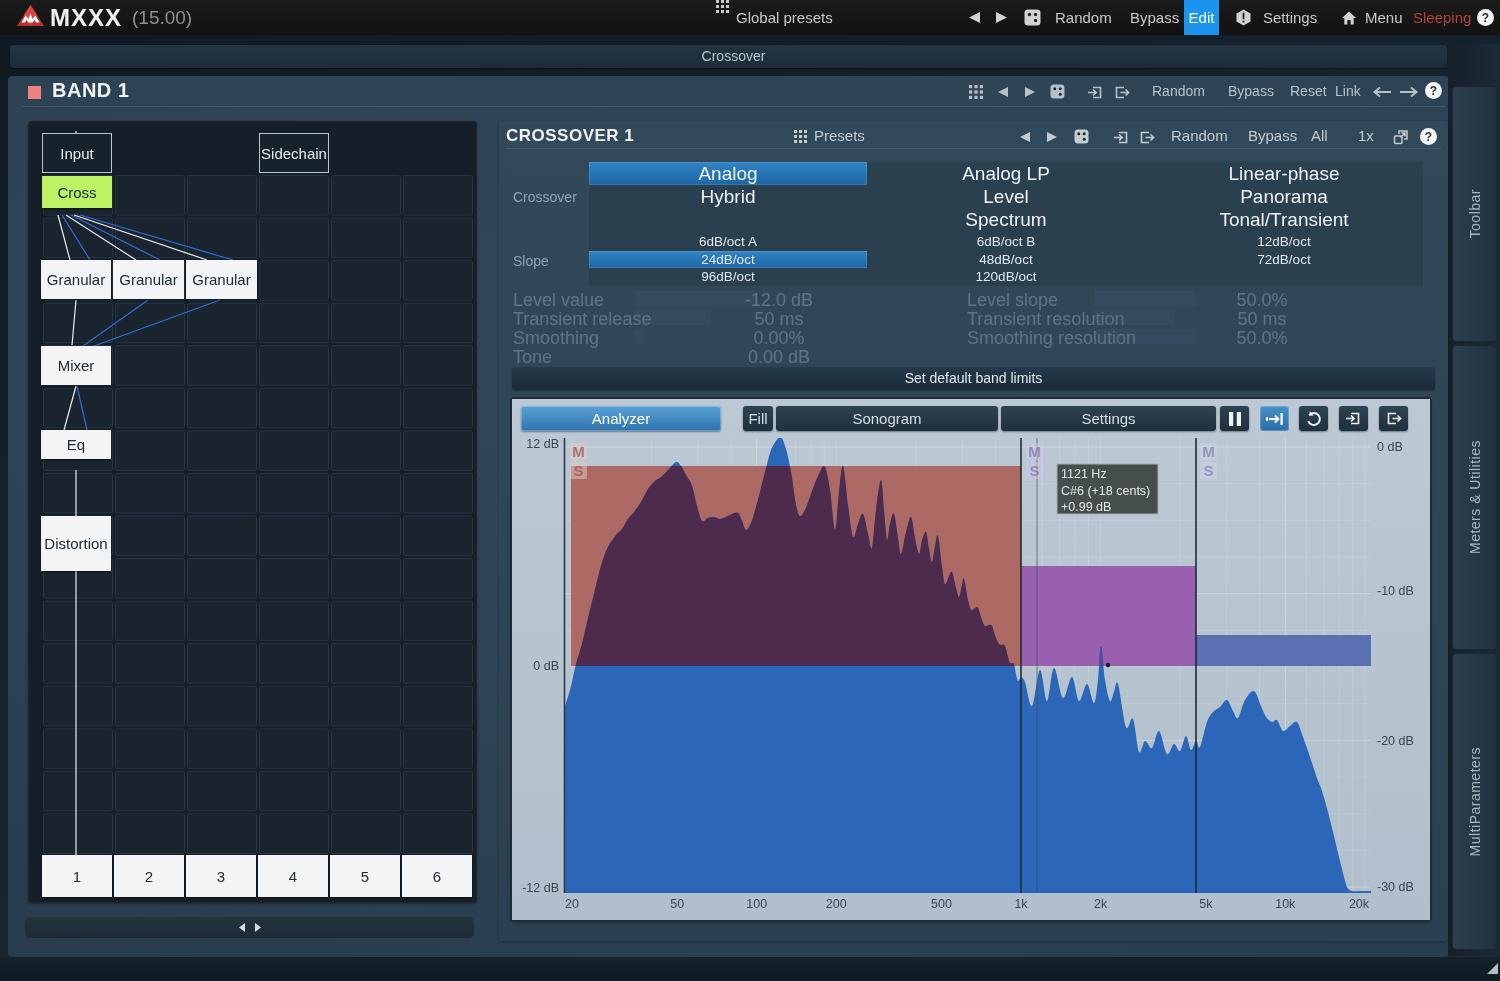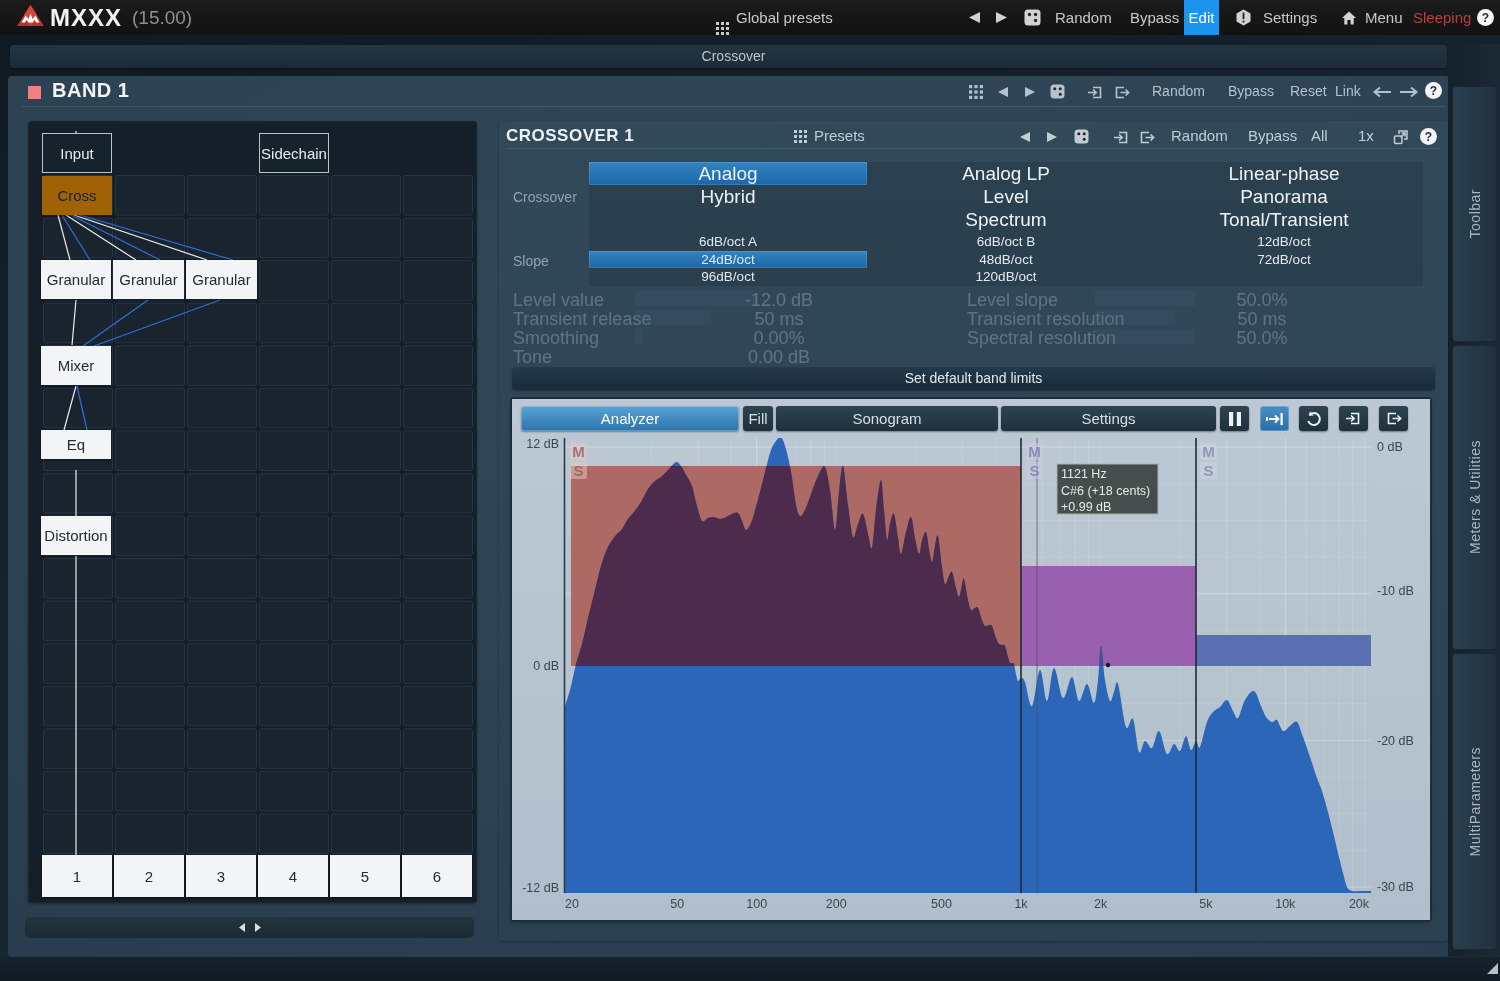--- a/index.html
+++ b/index.html
@@ -28,21 +28,21 @@
 .setbtn{position:absolute;left:13px;top:245px;width:923px;height:24px;background:linear-gradient(#253a4b,#1a2b3a);border-radius:3px;box-shadow:inset 0 1px 0 rgba(255,255,255,.07),0 1px 2px rgba(0,0,0,.3);color:#e2e9ed;font-size:14px;text-align:center;line-height:24px}
 .dim{position:absolute;left:0;top:169px;width:949px;height:76px;opacity:.28;font-size:18px;color:#d6e6f0}
 .dim .lb{position:absolute;white-space:nowrap}
 .dim .vl{position:absolute;width:90px;text-align:center;white-space:nowrap}
 .dim .tr{position:absolute;height:15px;background:rgba(125,175,210,.20)}
 .anpanel{left:512px;top:399px;width:918px;height:521px;border-radius:2px;box-shadow:0 0 0 2px #1d2c38,0 2px 4px rgba(0,0,0,.35)}
 .tab{position:absolute;top:7px;height:25px;background:linear-gradient(#2e4250,#1f303d);border-radius:3px;color:#d7dfe4;font-size:15px;text-align:center;line-height:25px;box-shadow:0 1px 2px rgba(0,0,0,.4)}
 .tabsel{background:linear-gradient(#5ba3d6,#2d73ad);color:#fff;box-shadow:inset 0 0 0 1px rgba(255,255,255,.25),0 1px 2px rgba(0,0,0,.4)}
 .ibtn{position:absolute;top:7px;width:29px;height:25px;background:linear-gradient(#2e4250,#1f303d);border-radius:3px;display:flex;align-items:center;justify-content:center;box-shadow:0 1px 2px rgba(0,0,0,.4)}
 .ibtnsel{background:linear-gradient(#4690c4,#2b6ea8);box-shadow:inset 0 0 0 1px rgba(255,255,255,.22)}
-.hflex{display:flex;align-items:flex-end}
+.hflex{display:flex;align-items:flex-start}
 svg{display:block}
 </style></head><body>
 <div class="ab topbar">
     <div class="it" style="left:17px;top:5px;height:26px">
       <svg width="27" height="21" viewBox="0 0 27 21" style="">
         <path d="M13.5 0 L27 21 H0 Z" fill="#b8332e"></path>
         <path d="M13.5 0 L20 10 L13.5 21 L7 10 Z" fill="#d8453f"></path>
         <path d="M4.5 17.5 L8.5 10.5 L11.5 14 L13.5 8.5 L15.5 14 L18.5 10.5 L22.5 17.5 L19 17.5 L17.5 14.8 L15.8 17.5 L11.2 17.5 L9.5 14.8 L8 17.5 Z" fill="#fff"></path>
       </svg>
     </div>
@@ -296,27 +296,27 @@
     <line x1="76" y1="300" x2="72" y2="345" stroke="#e9eef2" stroke-width="1.2"></line>
     <line x1="148" y1="300" x2="83" y2="346" stroke="#2f6fd8" stroke-width="1.2"></line>
     <line x1="220" y1="300" x2="94" y2="346" stroke="#2f6fd8" stroke-width="1.2"></line>
     <line x1="76" y1="386" x2="64" y2="430" stroke="#e9eef2" stroke-width="1.2"></line>
     <line x1="77" y1="386" x2="87" y2="430" stroke="#2f6fd8" stroke-width="1.2"></line>
     <line x1="76" y1="470" x2="76" y2="516" stroke="#e9eef2" stroke-width="1.2"></line>
     <line x1="76" y1="556" x2="76" y2="855" stroke="#e9eef2" stroke-width="1.2"></line>
   </svg>
 <div class="onode" style="left:42px;top:133px;width:70px;height:40px">Input</div>
 <div class="onode" style="left:259px;top:133px;width:70px;height:40px">Sidechain</div>
-<div class="node" style="left:42px;top:176px;width:70px;height:39px;background:#a16207;color:#10263d">Cross</div>
+<div class="node" style="left:42px;top:176px;width:70px;height:32px;background:#bef264;color:#10263d">Cross</div>
 <div class="node" style="left:41px;top:260px;width:70px;height:39px">Granular</div>
 <div class="node" style="left:113px;top:260px;width:71px;height:39px">Granular</div>
 <div class="node" style="left:186px;top:260px;width:71px;height:39px">Granular</div>
 <div class="node" style="left:41px;top:346px;width:70px;height:39px">Mixer</div>
 <div class="node" style="left:41px;top:430px;width:70px;height:29px">Eq</div>
-<div class="node" style="left:41px;top:516px;width:70px;height:39px">Distortion</div>
+<div class="node" style="left:41px;top:516px;width:70px;height:55px">Distortion</div>
 <div class="node" style="left:42px;top:855px;width:70px;height:42px">1</div>
 <div class="node" style="left:114px;top:855px;width:70px;height:42px">2</div>
 <div class="node" style="left:186px;top:855px;width:70px;height:42px">3</div>
 <div class="node" style="left:258px;top:855px;width:70px;height:42px">4</div>
 <div class="node" style="left:330px;top:855px;width:70px;height:42px">5</div>
 <div class="node" style="left:402px;top:855px;width:70px;height:42px">6</div>
 <div class="ab pill">
     <svg width="22" height="9" viewBox="0 0 22 9" style="">
       <polygon points="6,0 6,9 0,4.5" fill="#d7dee3"></polygon>
       <polygon points="16,0 16,9 22,4.5" fill="#d7dee3"></polygon>
@@ -420,21 +420,21 @@
       <div class="tr" style="left:136px;top:39px;width:8px"></div>
       <div class="vl" style="left:235px;top:38px">0.00%</div>
       <div class="lb" style="left:14px;top:57px">Tone</div>
       <div class="vl" style="left:235px;top:57px">0.00 dB</div>
       <div class="lb" style="left:468px;top:0px">Level slope</div>
       <div class="tr" style="left:596px;top:1px;width:100px"></div>
       <div class="vl" style="left:718px;top:0px">50.0%</div>
       <div class="lb" style="left:468px;top:19px">Transient resolution</div>
       <div class="tr" style="left:596px;top:20px;width:80px"></div>
       <div class="vl" style="left:718px;top:19px">50 ms</div>
-      <div class="lb" style="left:468px;top:38px">Spectral resolution</div>
+      <div class="lb" style="left:468px;top:38px">Smoothing resolution</div>
       <div class="tr" style="left:596px;top:39px;width:100px"></div>
       <div class="vl" style="left:718px;top:38px">50.0%</div>
     </div>
     <div class="setbtn">Set default band limits</div>
   </div>
 <div class="ab anpanel">
     <svg width="918" height="521" viewBox="512 399 918 521">
 <defs>
 <linearGradient id="bgl" x1="0" y1="0" x2="0" y2="1">
 <stop offset="0" stop-color="#bcc9d4"></stop>
@@ -536,21 +536,21 @@
       <text x="677.2" y="908" font-size="12.5" fill="#39464f" text-anchor="middle">50</text>
       <text x="756.7" y="908" font-size="12.5" fill="#39464f" text-anchor="middle">100</text>
       <text x="836.3" y="908" font-size="12.5" fill="#39464f" text-anchor="middle">200</text>
       <text x="941.5" y="908" font-size="12.5" fill="#39464f" text-anchor="middle">500</text>
       <text x="1021.0" y="908" font-size="12.5" fill="#39464f" text-anchor="middle">1k</text>
       <text x="1100.6" y="908" font-size="12.5" fill="#39464f" text-anchor="middle">2k</text>
       <text x="1205.8" y="908" font-size="12.5" fill="#39464f" text-anchor="middle">5k</text>
       <text x="1285.3" y="908" font-size="12.5" fill="#39464f" text-anchor="middle">10k</text>
       <text x="1359.0" y="908" font-size="12.5" fill="#39464f" text-anchor="middle">20k</text>
 </svg>
-    <div class="tab tabsel" style="left:9px;width:218px">Analyzer</div>
+    <div class="tab tabsel" style="left:9px;width:200px">Analyzer</div>
     <div class="tab" style="left:231px;width:30px">Fill</div>
     <div class="tab" style="left:264px;width:222px">Sonogram</div>
     <div class="tab" style="left:489px;width:215px">Settings</div>
     <div class="ibtn" style="left:708px">
       <svg width="14" height="14" viewBox="0 0 14 14" style="">
         <rect x="1" y="0" width="4.2" height="14" fill="#edf2f5"></rect>
         <rect x="8.8" y="0" width="4.2" height="14" fill="#edf2f5"></rect>
       </svg>
     </div>
     <div class="ibtn ibtnsel" style="left:748px">

